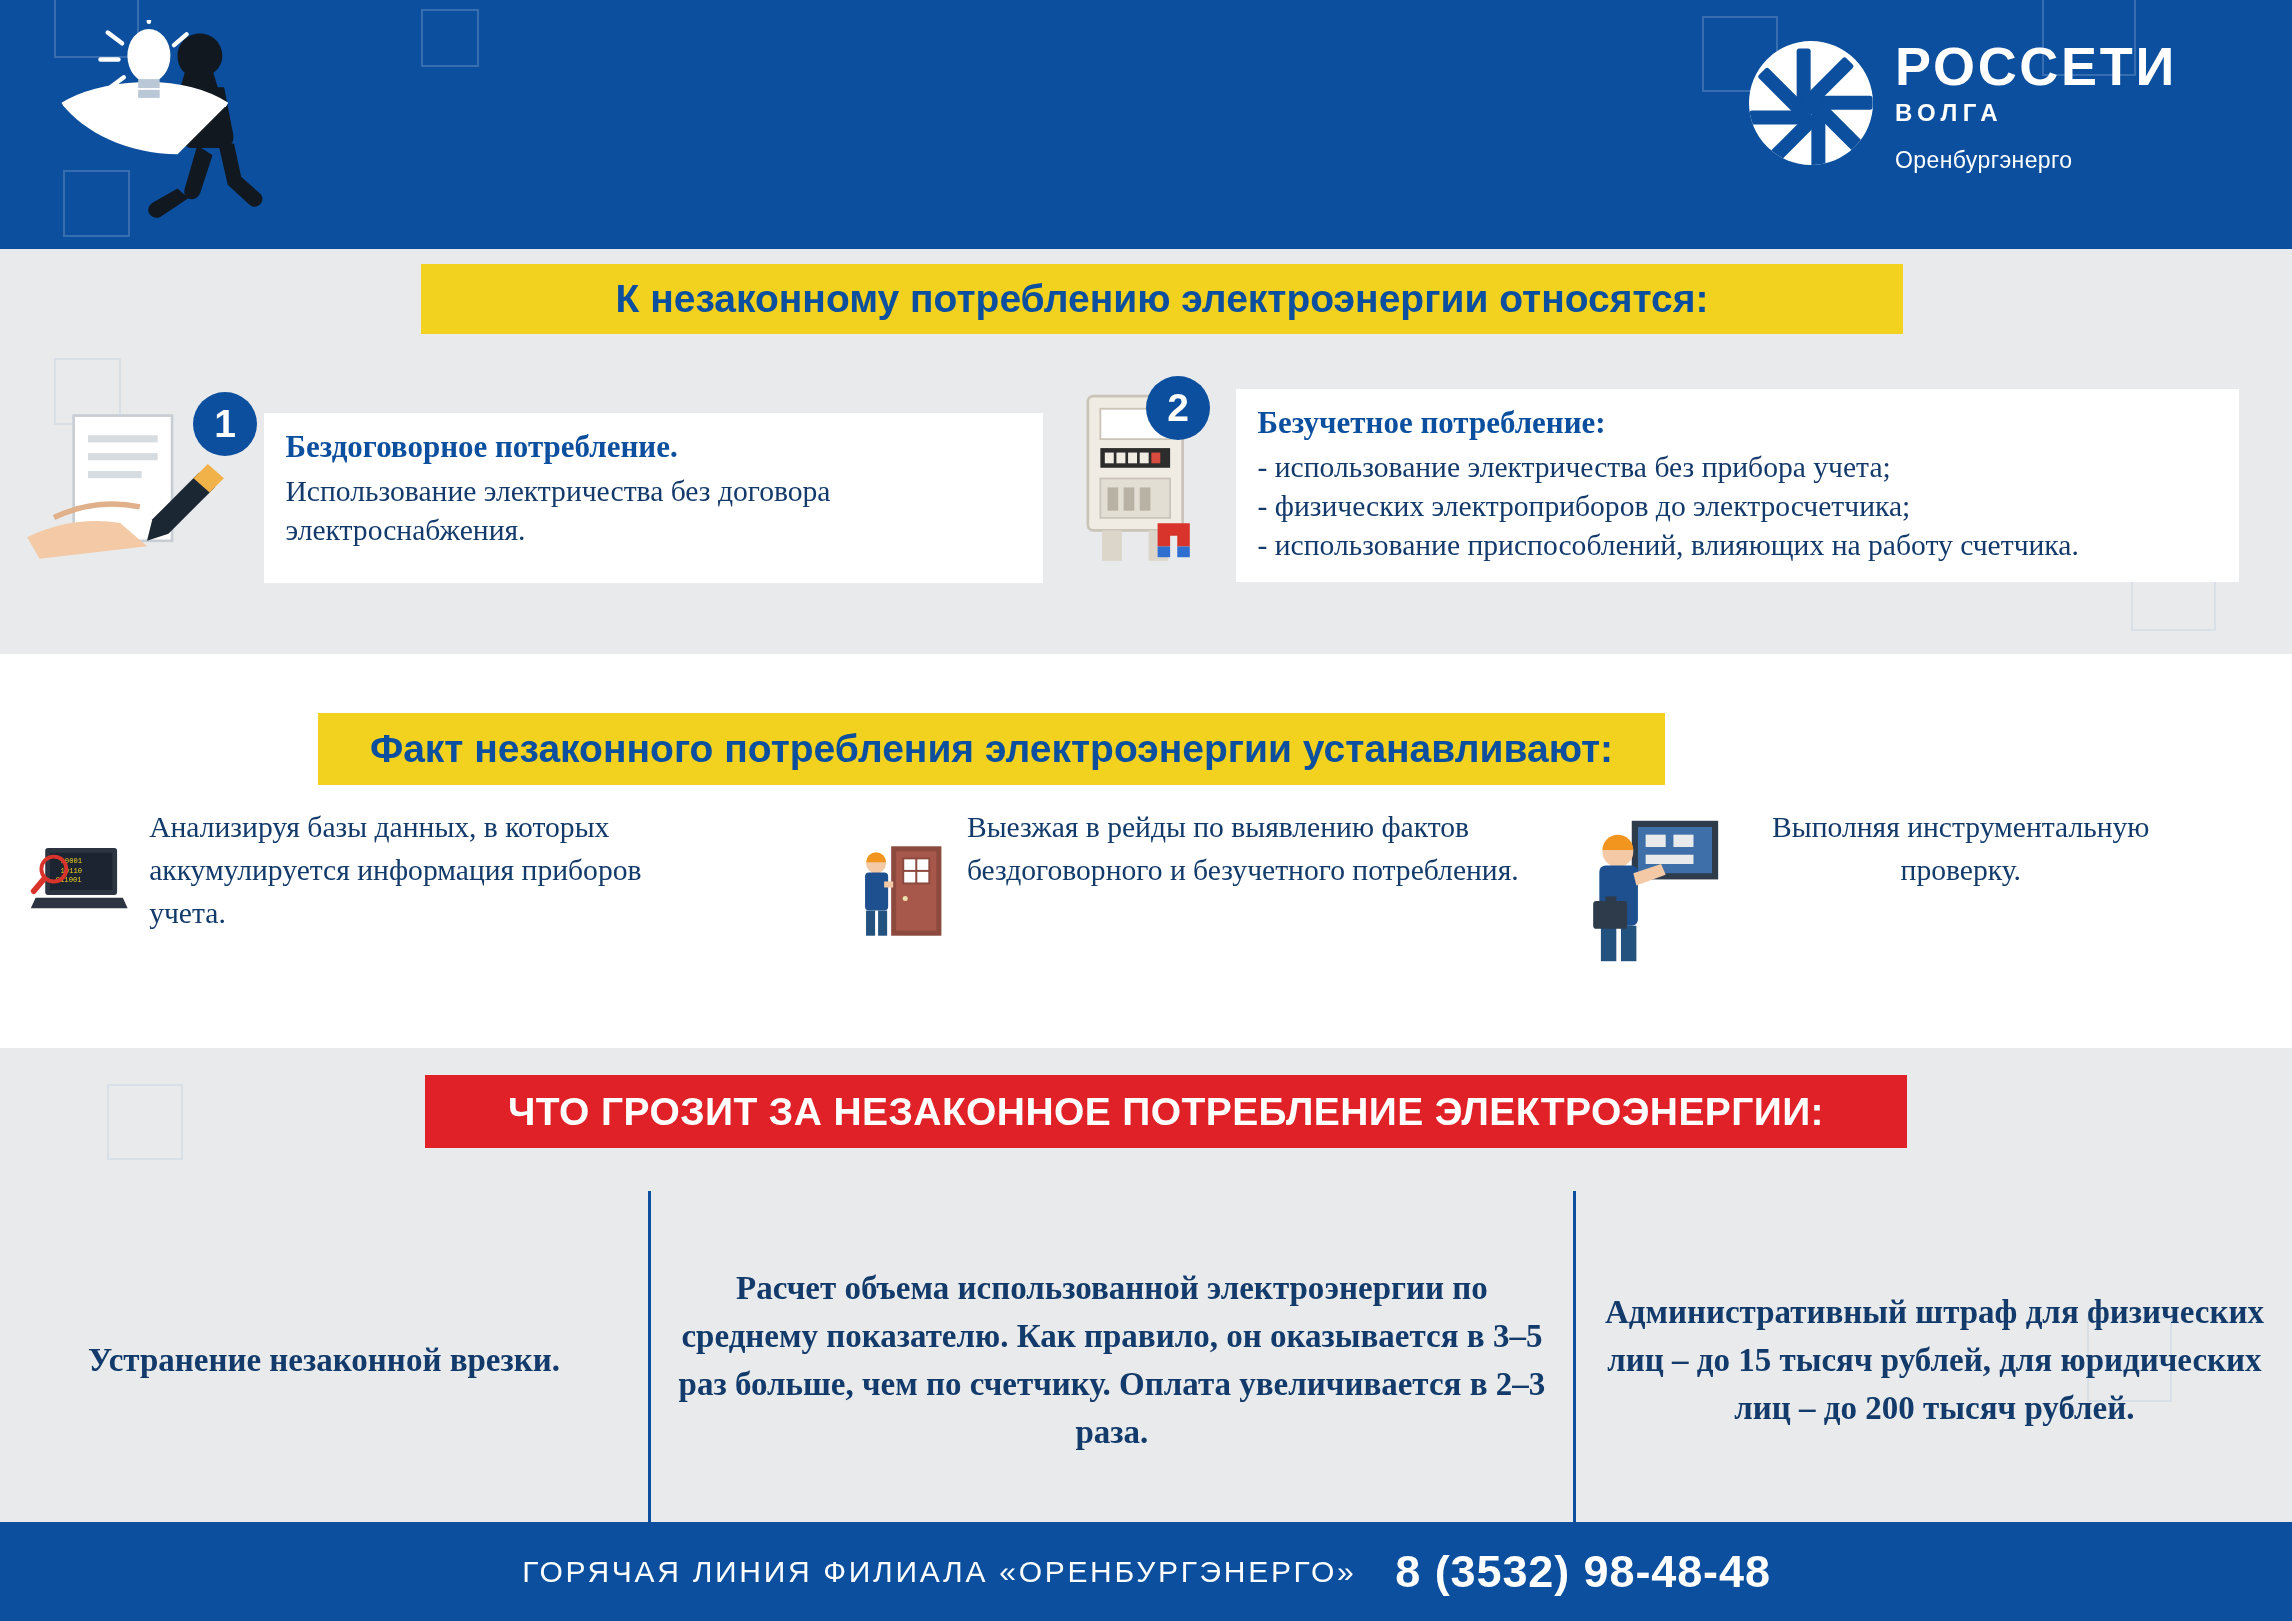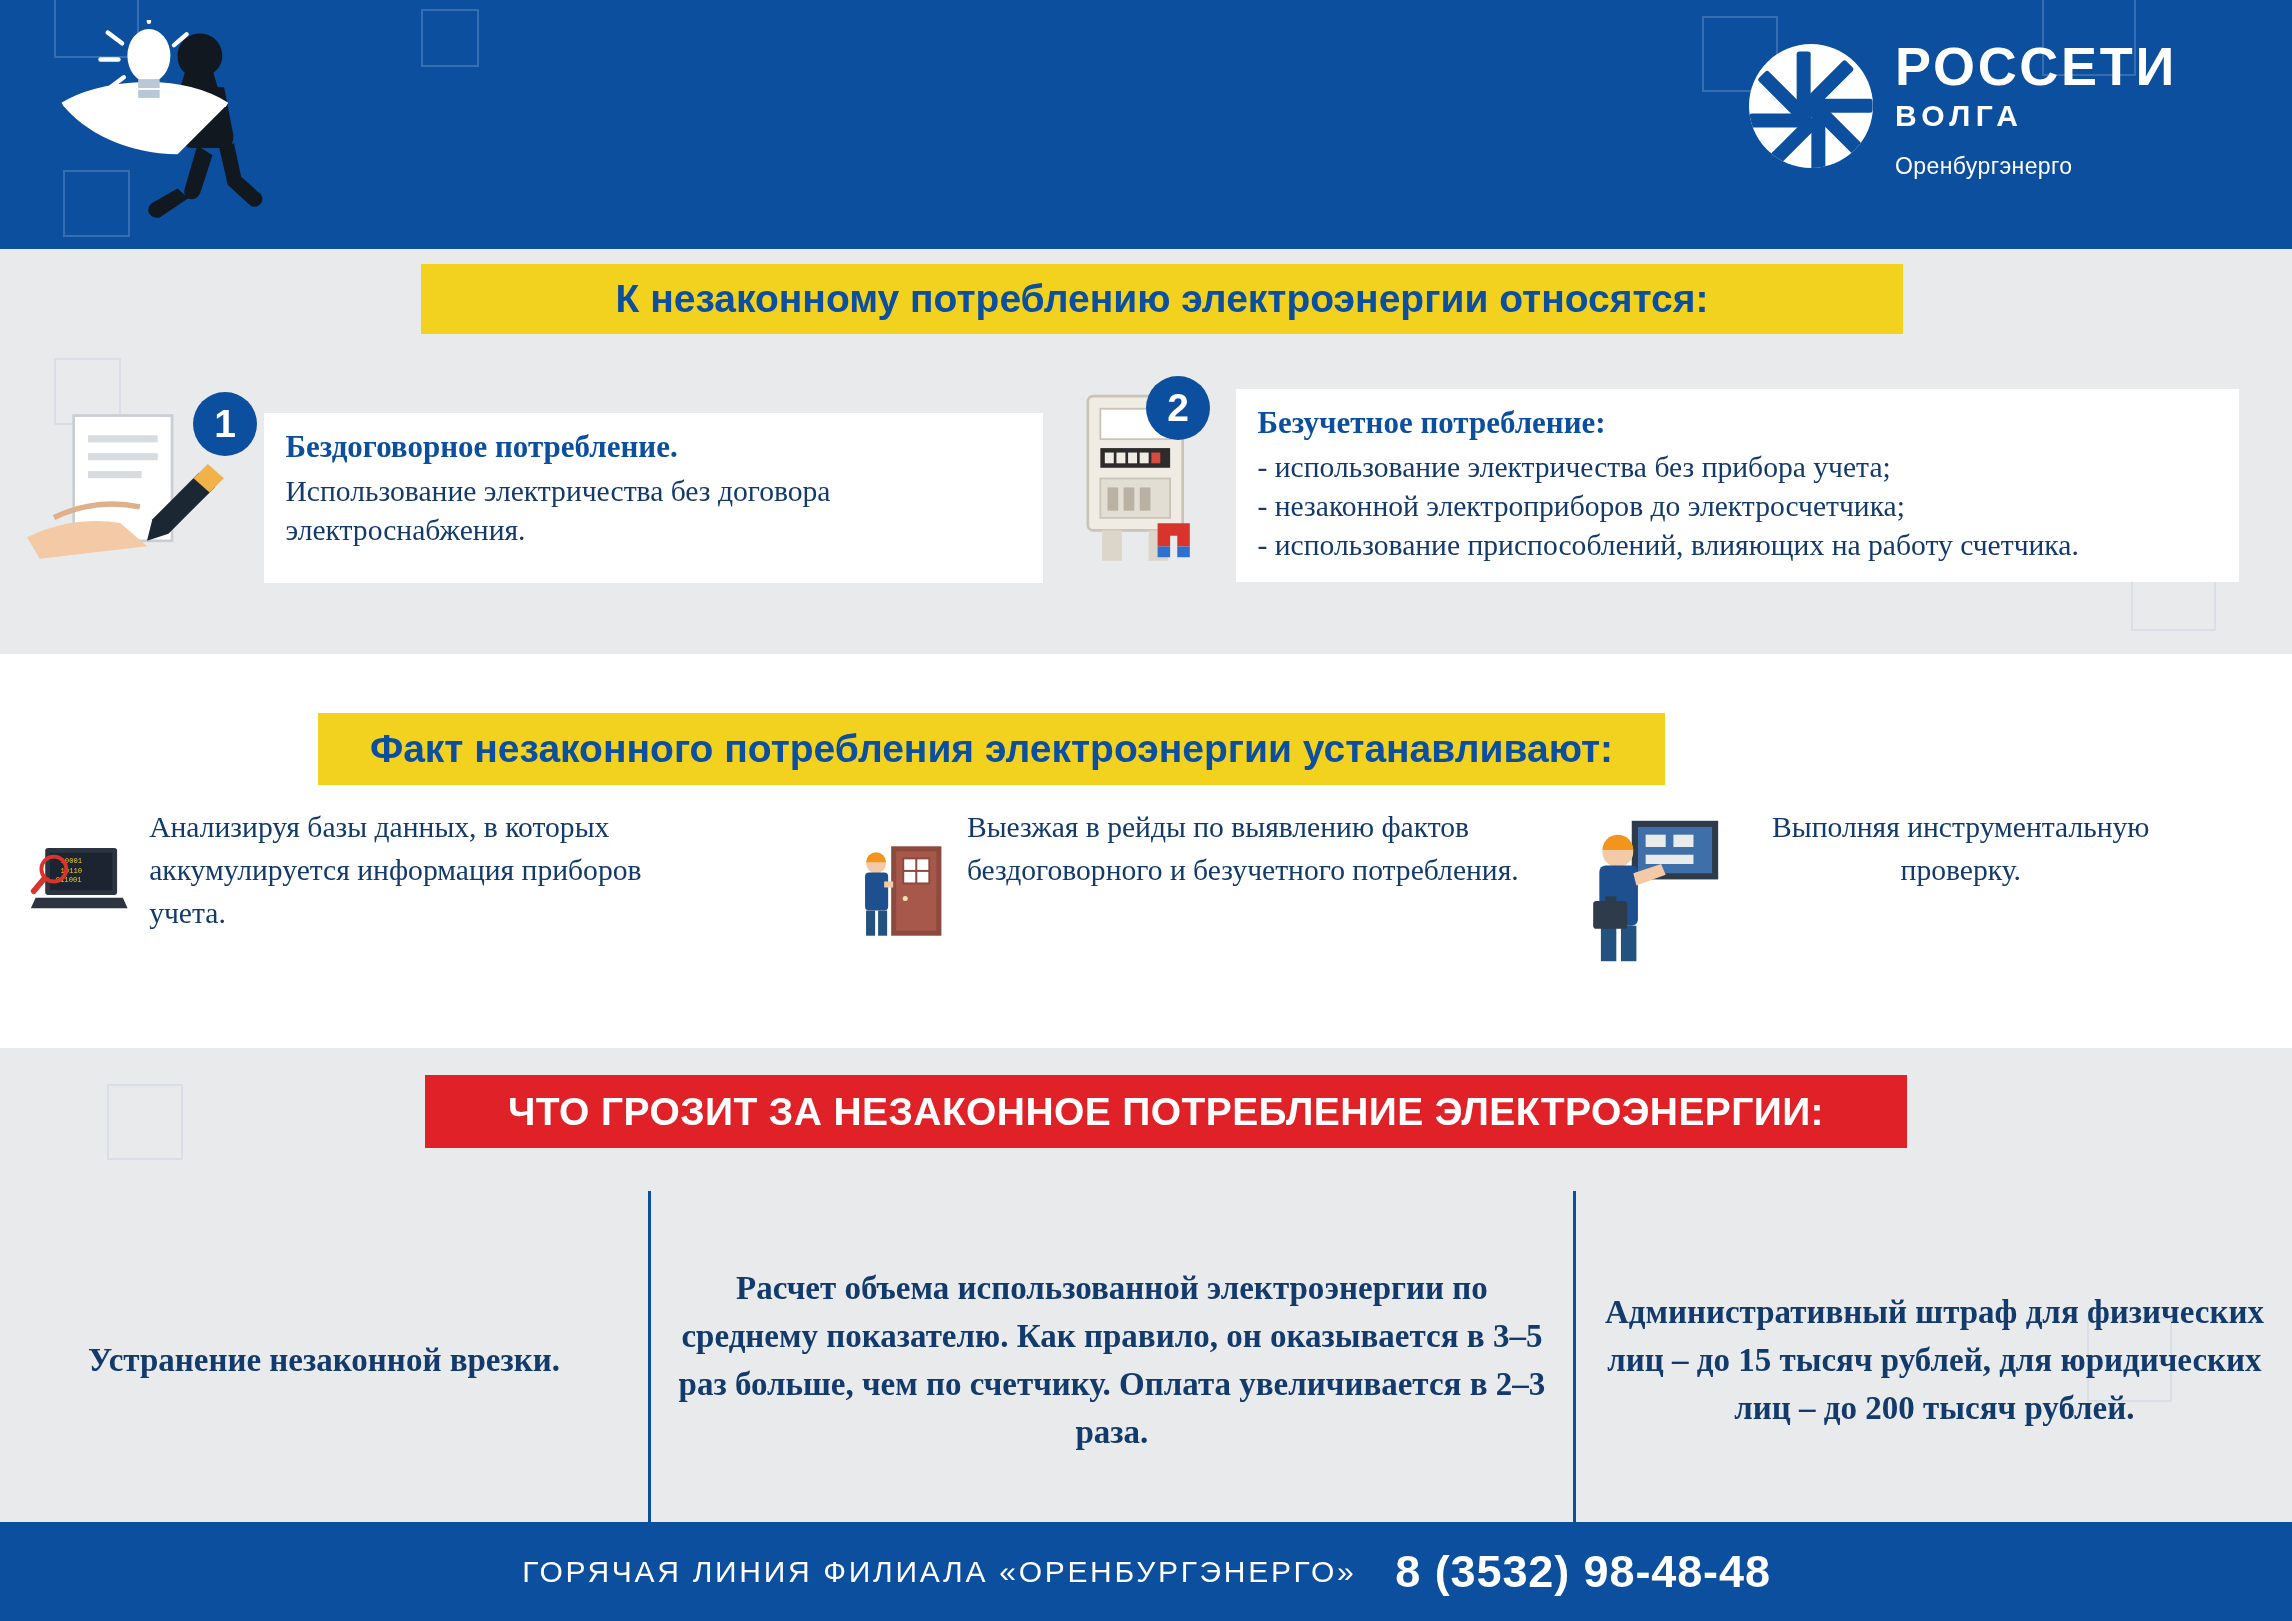--- a/index.html
+++ b/index.html
@@ -92,21 +92,21 @@
     padding-top: 7.2px;
   }
   .brand-main {
     font-size: 54px;
     font-weight: bold;
     color: #ffffff;
     letter-spacing: 2.7px;
     line-height: 1;
   }
   .brand-sub {
-    font-size: 30px;
+    font-size: 24px;
     font-weight: bold;
     color: #ffffff;
     letter-spacing: 5.4px;
     margin-top: 5.4px;
   }
   .brand-branch {
     font-size: 23px;
     color: #ffffff;
     margin-top: 20px;
     letter-spacing: 0.4px;
@@ -417,21 +417,21 @@
       <rect x="130" y="176" width="14" height="12" fill="#2f6fd0"></rect>
     </svg>
 
     <div class="num-badge badge2">2</div>
 
     <div class="card card2">
       <div class="card-title">Безучетное потребление:</div>
       <div class="card-body">
         <ul>
           <li>- использование электричества без прибора учета;</li>
-          <li>- незаконной электроприборов до электросчетчика;</li>
+          <li>- физических электроприборов до электросчетчика;</li>
           <li>- использование приспособлений, влияющих на работу счетчика.</li>
         </ul>
       </div>
     </div>
   </div>
 
   <div class="sec2">
     <div class="item3 i3a">
       <svg width="188" height="152" viewBox="0 0 210 170">
         <rect x="38" y="14" width="150" height="98" rx="6" fill="#2b3440"></rect>

